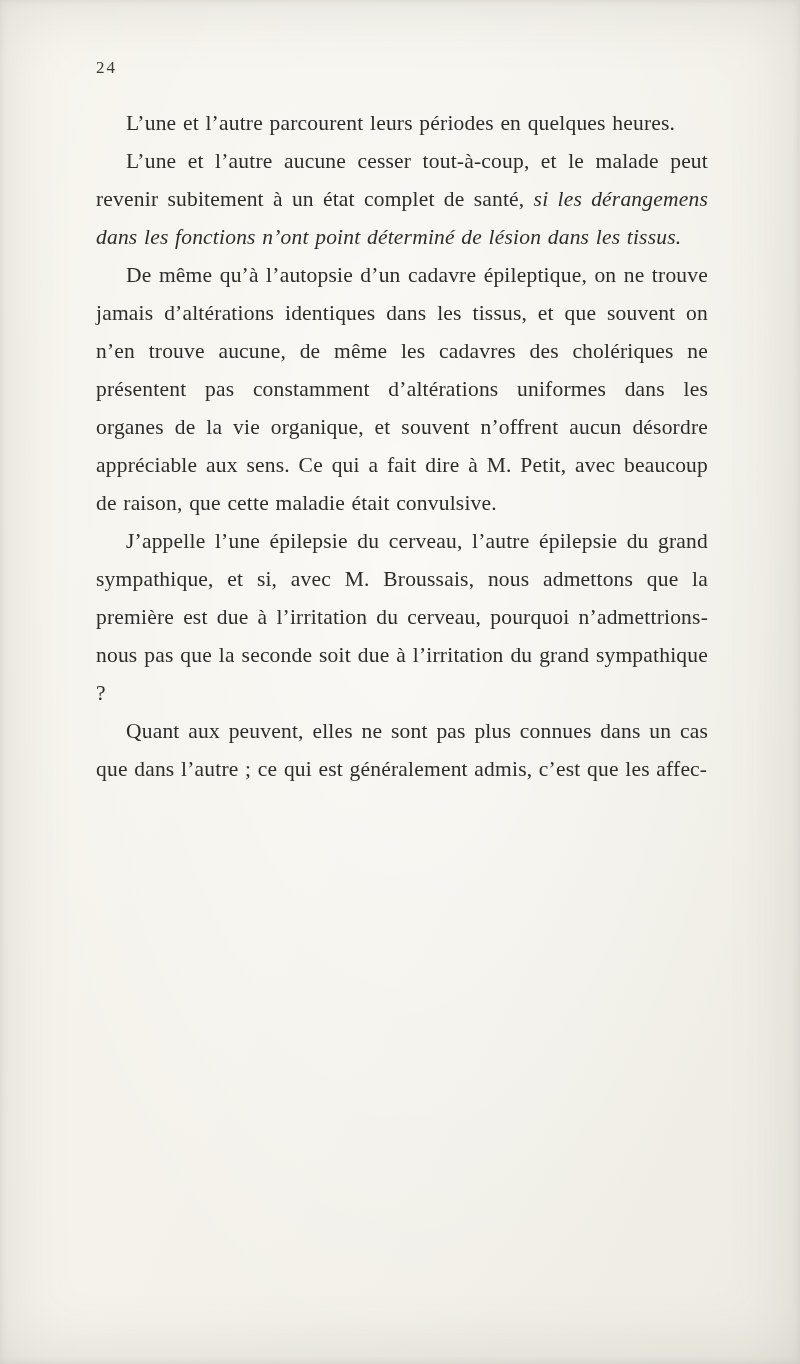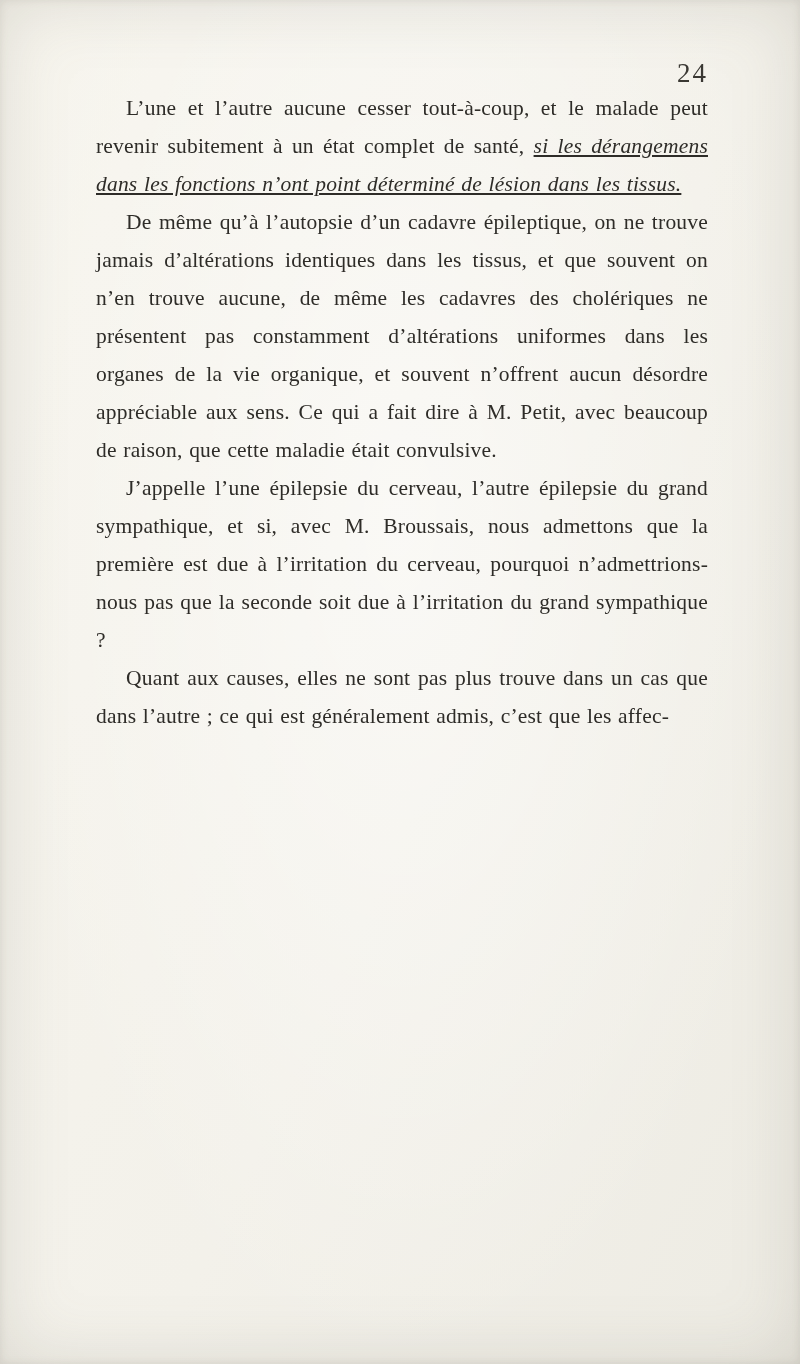--- a/index.html
+++ b/index.html
@@ -14,40 +14,42 @@
     height: 1364px;
     background:
       radial-gradient(ellipse at 50% 38%, rgba(255,255,255,0.55), rgba(0,0,0,0) 72%),
       linear-gradient(115deg, #f7f5ee 0%, #f3f1ea 55%, #edebe3 100%);
     box-shadow: inset 0 0 70px rgba(120,115,100,0.20), inset 0 0 8px rgba(90,85,70,0.12);
     padding: 58px 92px 0 96px;
     color: #2e2c28;
     overflow: hidden;
   }
   .page-number {
-    text-align: right;
-    font-size: 27px;
+    text-align: left;
+    font-size: 17px;
     letter-spacing: 2px;
     color: #3a3833;
+    margin-bottom: 26px;
   }
   .text-block { width: 100%; }
   .para {
     font-size: 21.5px;
     line-height: 38px;
     text-align: justify;
     text-indent: 30px;
     letter-spacing: 0.2px;
     word-spacing: 1px;
   }
-  .italic { font-style: italic; text-decoration: underline; }
+  .italic { font-style: italic; }
 </style>
 </head>
 <body>
 
 <div class="page">
   <div class="page-number">24</div>
   <div class="text-block" id="text-block">
+      <p class="para"><span>L’une et l’autre parcourent leurs périodes en quelques heures.</span></p>
       <p class="para"><span>L’une et l’autre aucune cesser tout-à-coup, et le malade peut revenir subitement à un état complet de santé, </span><span class="italic">si les dérangemens dans les fonctions n’ont point déterminé de lésion dans les tissus.</span></p>
       <p class="para"><span>De même qu’à l’autopsie d’un cadavre épileptique, on ne trouve jamais d’altérations identiques dans les tissus, et que souvent on n’en trouve aucune, de même les cadavres des cholériques ne présentent pas constamment d’altérations uniformes dans les organes de la vie organique, et souvent n’offrent aucun désordre appréciable aux sens. Ce qui a fait dire à M. Petit, avec beaucoup de raison, que cette maladie était convulsive.</span></p>
       <p class="para"><span>J’appelle l’une épilepsie du cerveau, l’autre épilepsie du grand sympathique, et si, avec M. Broussais, nous admettons que la première est due à l’irritation du cerveau, pourquoi n’admettrions-nous pas que la seconde soit due à l’irritation du grand sympathique ?</span></p>
-      <p class="para"><span>Quant aux causes, elles ne sont pas plus trouve dans un cas que dans l’autre ; ce qui est généralement admis, c’est que les affec-</span></p>
+      <p class="para"><span>Quant aux peuvent, elles ne sont pas plus connues dans un cas que dans l’autre ; ce qui est généralement admis, c’est que les affec-</span></p>
     </div>
 </div>
 
 </body></html>

